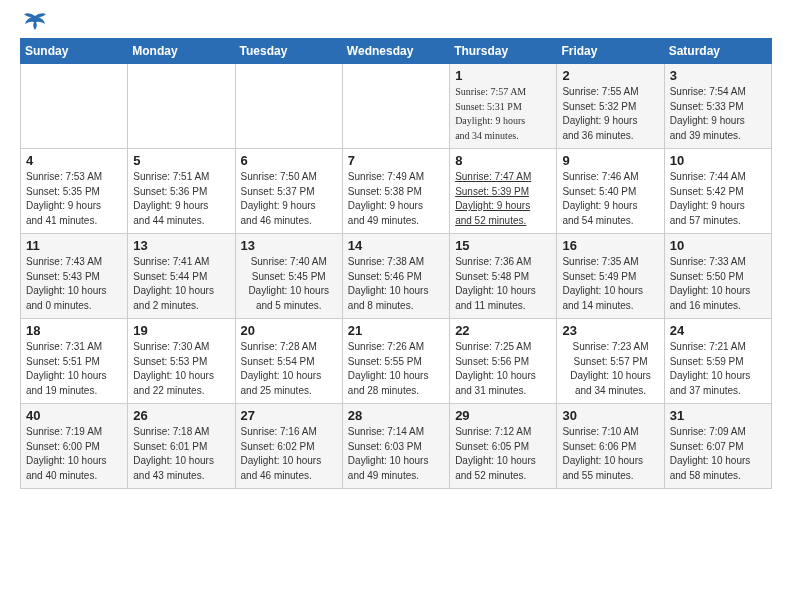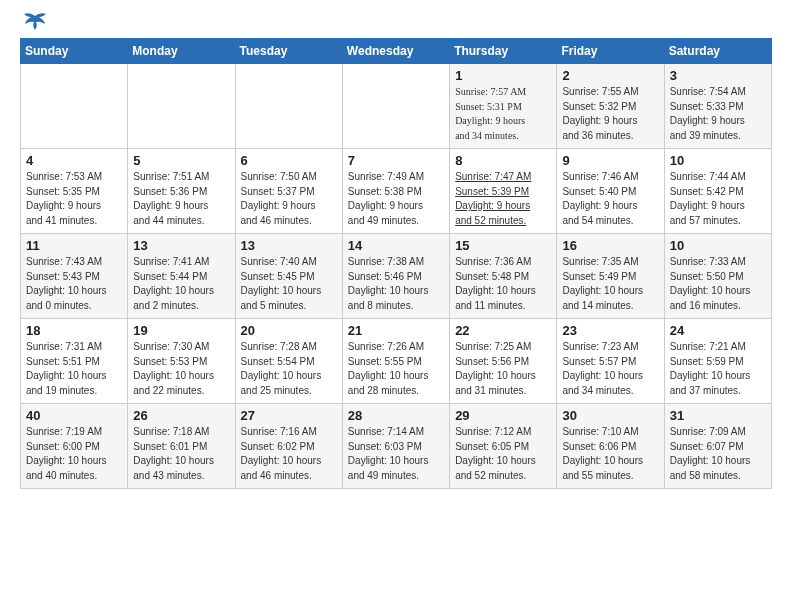--- a/index.html
+++ b/index.html
@@ -195,21 +195,21 @@
         </td>
         <td>
           <span class="day-number">13</span>
           <div class="day-info" style="white-space: pre-line;">Sunrise: 7:41 AM
 Sunset: 5:44 PM
 Daylight: 10 hours
 and 2 minutes.</div>
         </td>
         <td>
           <span class="day-number">13</span>
-          <div class="day-info" style="white-space: pre-line;">Sunrise: 7:40 AM
+          <div class="day-info" style="white-space: pre-line; text-align: center;">Sunrise: 7:40 AM
 Sunset: 5:45 PM
 Daylight: 10 hours
 and 5 minutes.</div>
         </td>
         <td>
           <span class="day-number">14</span>
           <div class="day-info" style="white-space: pre-line;">Sunrise: 7:38 AM
 Sunset: 5:46 PM
 Daylight: 10 hours
 and 8 minutes.</div>
@@ -267,21 +267,21 @@
         </td>
         <td>
           <span class="day-number">22</span>
           <div class="day-info" style="white-space: pre-line;">Sunrise: 7:25 AM
 Sunset: 5:56 PM
 Daylight: 10 hours
 and 31 minutes.</div>
         </td>
         <td>
           <span class="day-number">23</span>
-          <div class="day-info" style="white-space: pre-line;">Sunrise: 7:23 AM
+          <div class="day-info" style="white-space: pre-line; text-align: center;">Sunrise: 7:23 AM
 Sunset: 5:57 PM
 Daylight: 10 hours
 and 34 minutes.</div>
         </td>
         <td>
           <span class="day-number">24</span>
           <div class="day-info" style="white-space: pre-line;">Sunrise: 7:21 AM
 Sunset: 5:59 PM
 Daylight: 10 hours
 and 37 minutes.</div>

